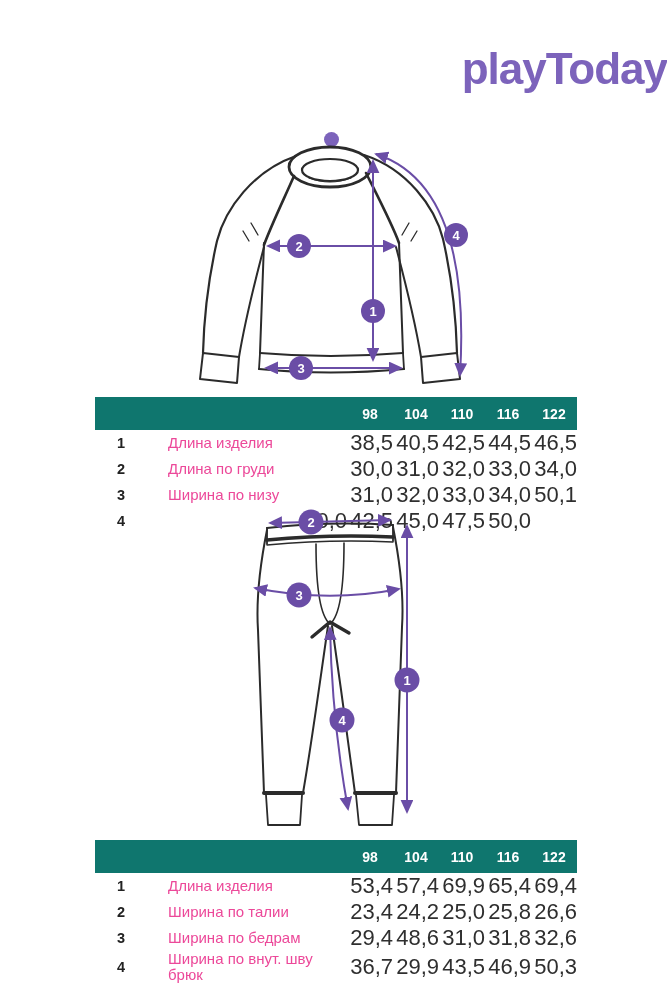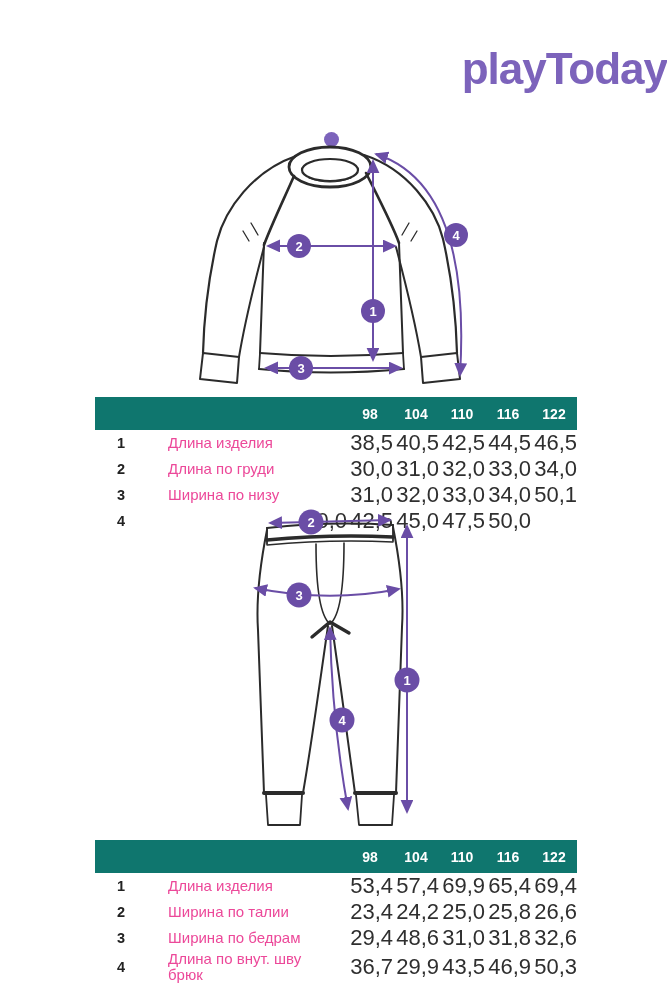--- a/index.html
+++ b/index.html
@@ -217,21 +217,21 @@
       <span class="st-num">3</span>
       <span class="st-label">Ширина по бедрам</span>
       <span class="st-val">29,4</span>
       <span class="st-val">48,6</span>
       <span class="st-val">31,0</span>
       <span class="st-val">31,8</span>
       <span class="st-val">32,6</span>
     </div>
     <div class="st-row">
       <span class="st-num">4</span>
-      <span class="st-label">Длина по внут. шву брюк</span>
+      <span class="st-label">Ширина по внут. шву брюк</span>
       <span class="st-val">36,7</span>
       <span class="st-val">29,9</span>
       <span class="st-val">43,5</span>
       <span class="st-val">46,9</span>
       <span class="st-val">50,3</span>
     </div>
   </div>
 
 </div>
 

